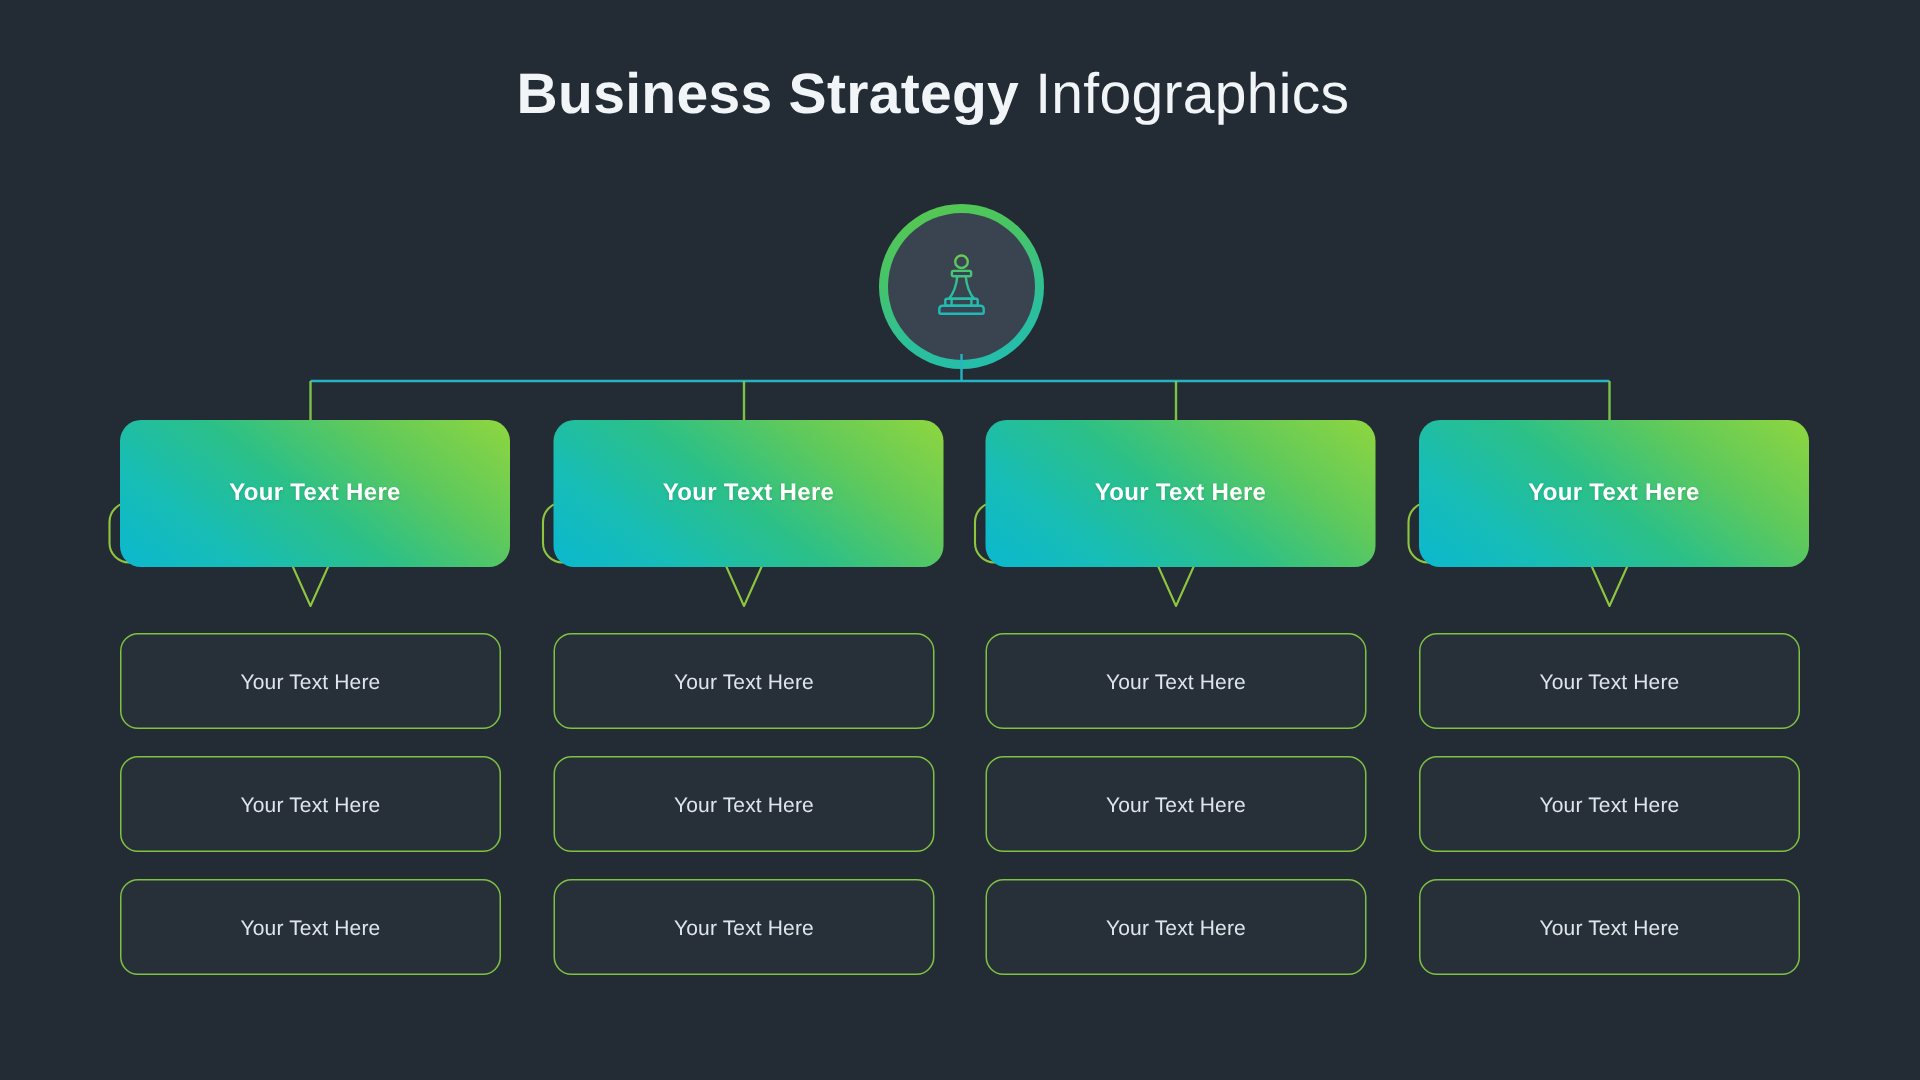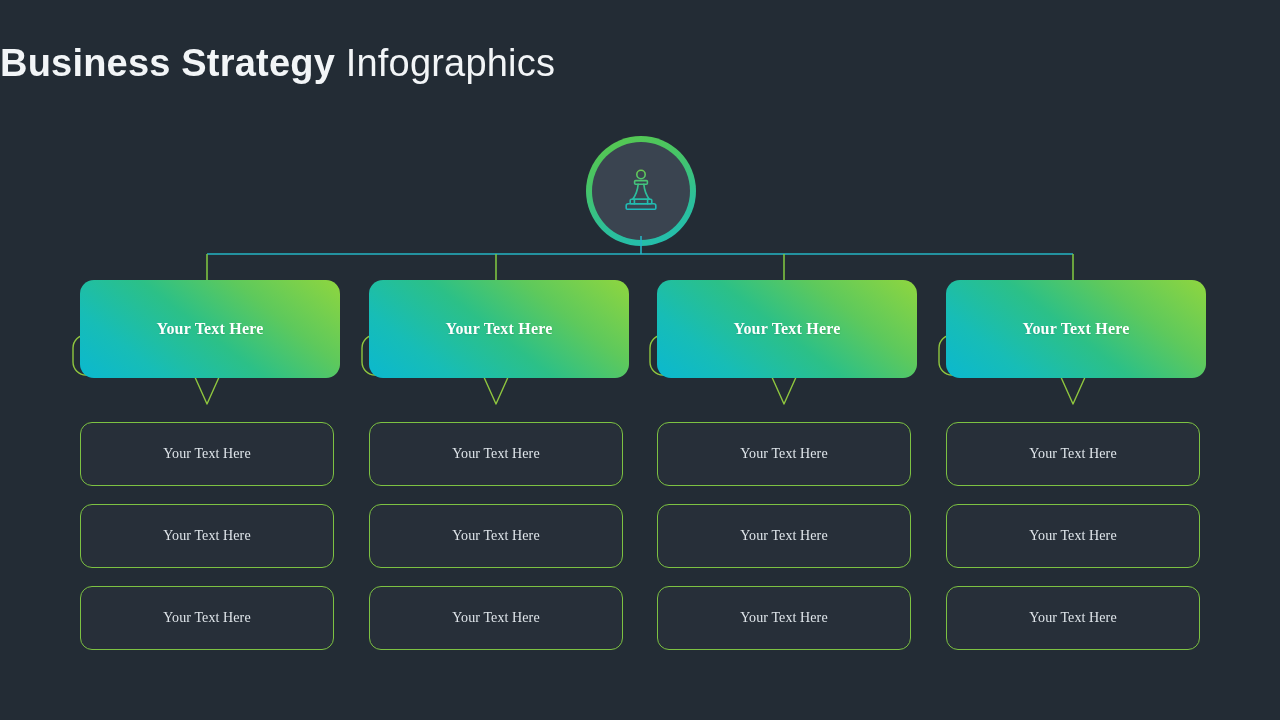--- a/index.html
+++ b/index.html
@@ -14,21 +14,21 @@
     overflow: hidden;
     position: relative;
   }
 
   
   #page-title {
     position: absolute;
     top: 38px;
     left: 0;
     width: 1244px;
-    text-align: left;
+    text-align: center;
     font-size: 38px;
     line-height: 50px;
     color: #f2f5f7;
     letter-spacing: 0.2px;
     white-space: nowrap;
   }
   #page-title .t-bold { font-weight: 700; }
   #page-title .t-light { font-weight: 400; }
 
   
@@ -66,21 +66,20 @@
     top: 236px;
     width: 1280px;
     height: 60px;
   }
 
   
   .column {
     position: absolute;
     top: 278px;
     width: 268px;
-    font-family: Liberation Serif, serif;
   }
   .col-0 { left: 72px; }
   .col-1 { left: 361px; }
   .col-2 { left: 649px; }
   .col-3 { left: 938px; }
 
   
   .bubble-wrap {
     position: relative;
     height: 140px;

